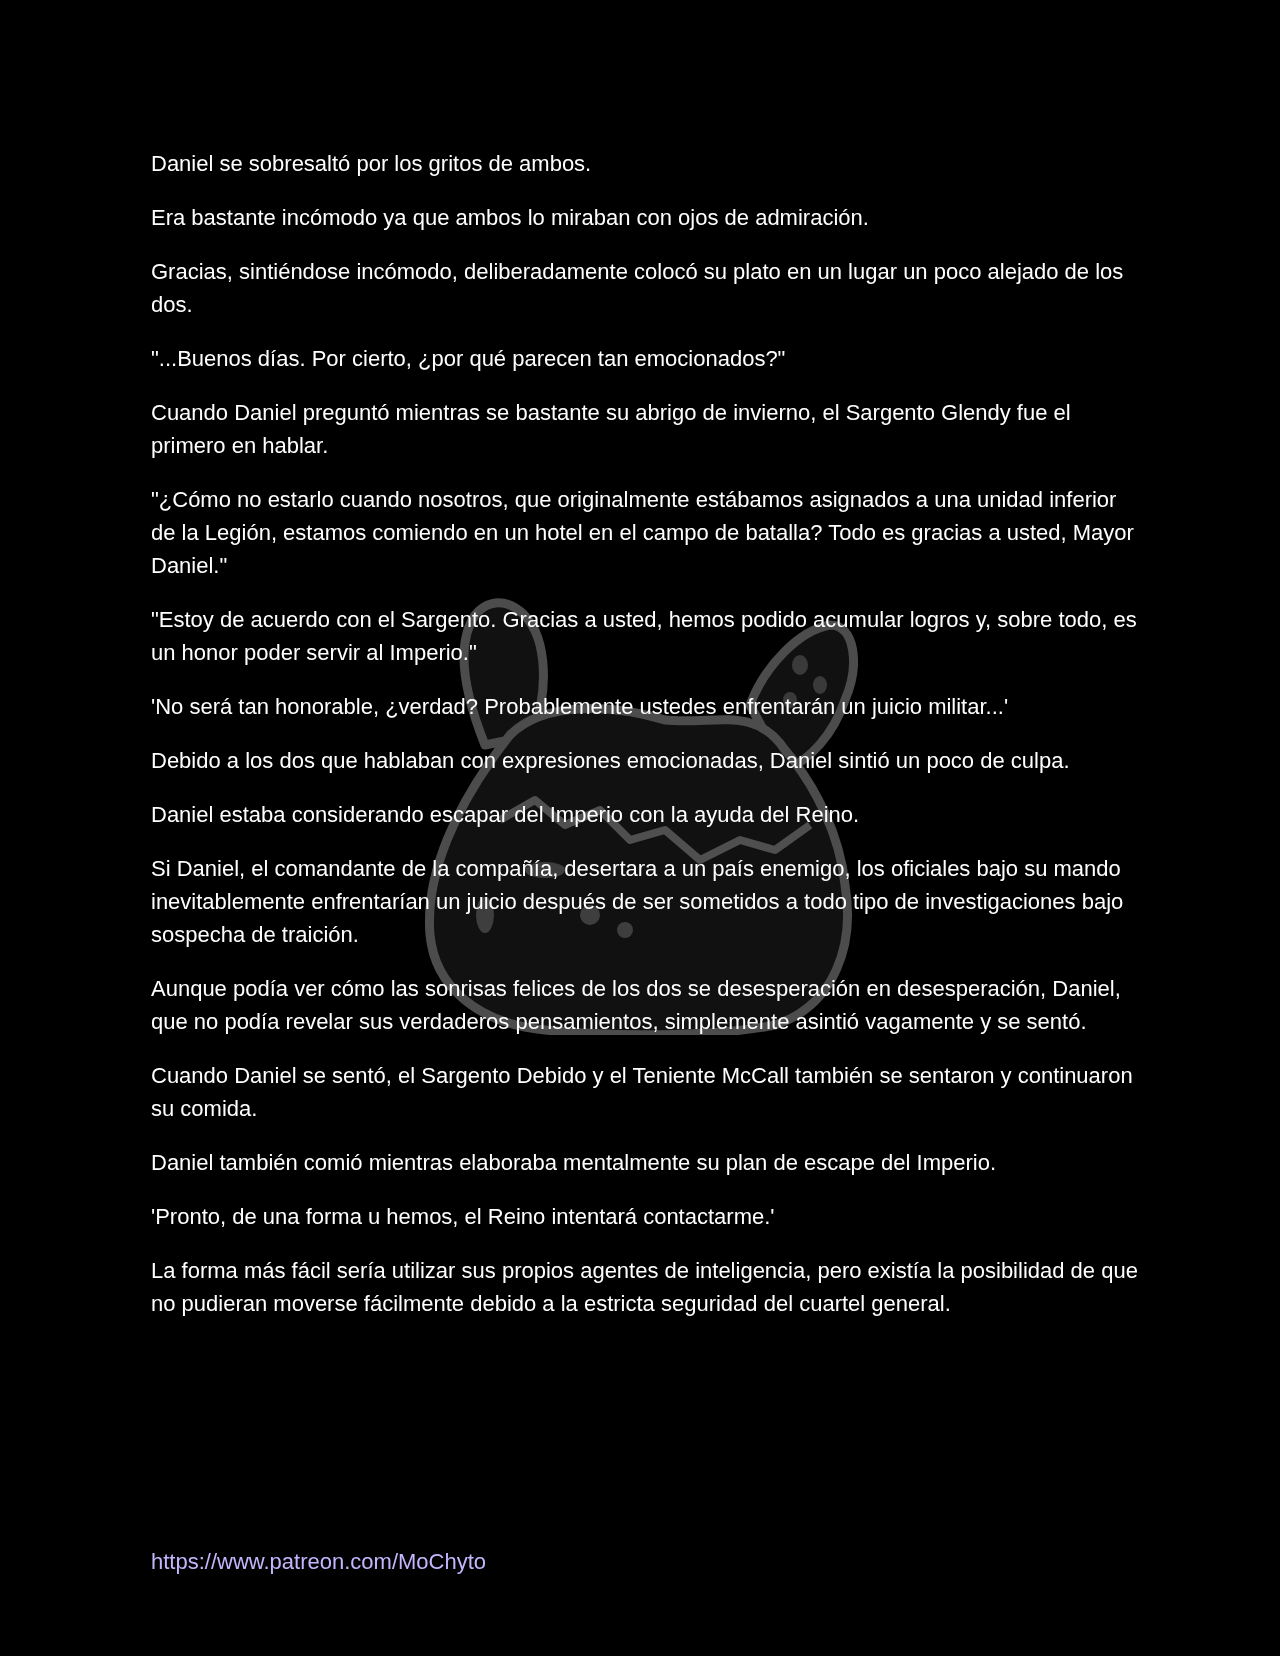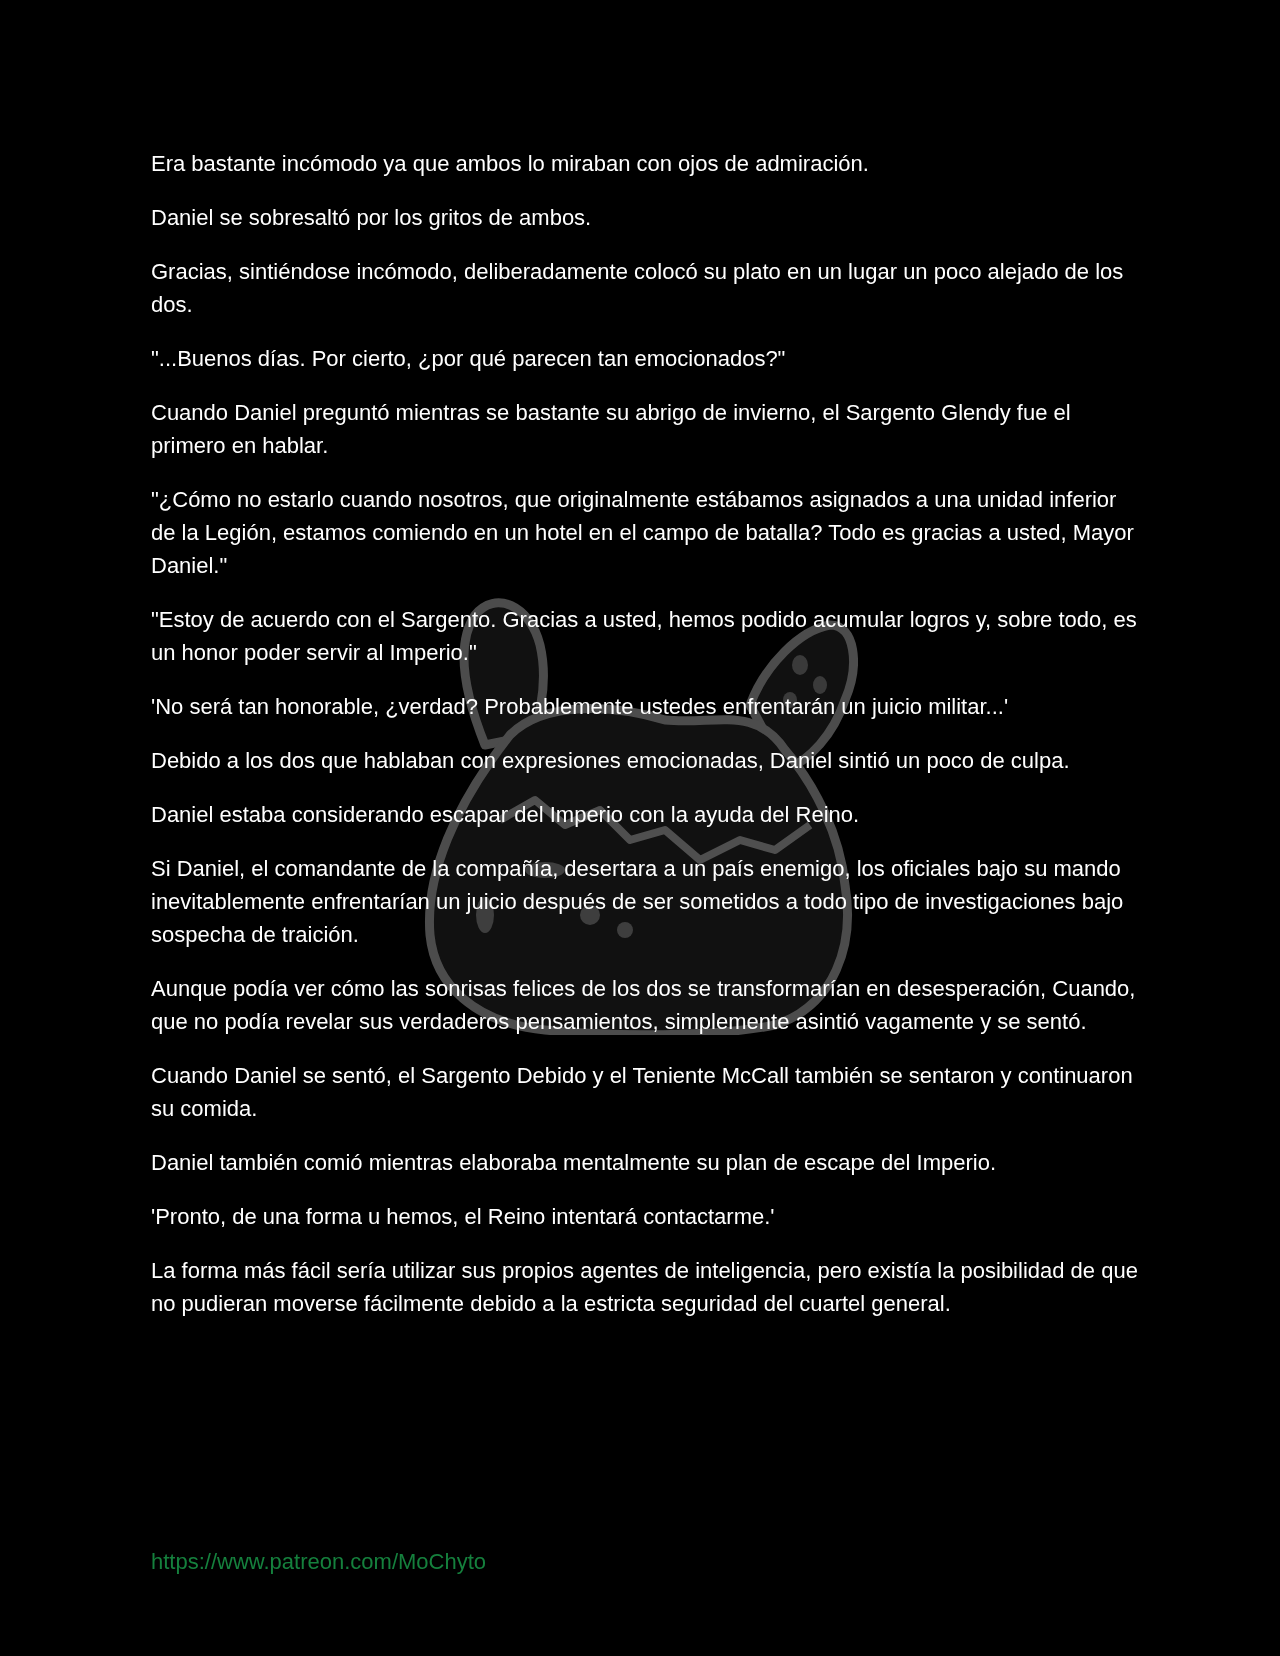--- a/index.html
+++ b/index.html
@@ -36,21 +36,21 @@
       font-size: 22px;
       line-height: 33px;
       color: #ffffff;
     }
     .footer-link {
       position: absolute;
       left: 151px;
       top: 1548px;
       font-size: 22px;
       line-height: 28px;
-      color: #15803d;
+      color: #c4b5fd;
       text-decoration: none;
       z-index: 1;
     }
   </style>
 </head>
 <body>
 
 <svg class="watermark" viewBox="0 0 500 450" xmlns="http://www.w3.org/2000/svg">
   <g fill="#141414" stroke="#5a5a5a" stroke-width="9" stroke-linejoin="round" stroke-linecap="round" opacity="0.85">
 
@@ -74,31 +74,31 @@
 
   <g fill="#4a4a4a" opacity="0.8">
     <ellipse cx="70" cy="330" rx="9" ry="18"></ellipse>
     <ellipse cx="130" cy="285" rx="20" ry="8"></ellipse>
     <ellipse cx="175" cy="330" rx="10" ry="10"></ellipse>
     <ellipse cx="210" cy="345" rx="8" ry="8"></ellipse>
   </g>
 </svg>
 
 <main class="page">
+  <p class="para">Daniel se sobresaltó por los gritos de ambos.</p>
   <p class="para">Era bastante incómodo ya que ambos lo miraban con ojos de admiración.</p>
-  <p class="para">Daniel se sobresaltó por los gritos de ambos.</p>
   <p class="para">Gracias, sintiéndose incómodo, deliberadamente colocó su plato en un lugar un poco alejado de los dos.</p>
   <p class="para">"...Buenos días. Por cierto, ¿por qué parecen tan emocionados?"</p>
   <p class="para">Cuando Daniel preguntó mientras se bastante su abrigo de invierno, el Sargento Glendy fue el primero en hablar.</p>
   <p class="para">"¿Cómo no estarlo cuando nosotros, que originalmente estábamos asignados a una unidad inferior de la Legión, estamos comiendo en un hotel en el campo de batalla? Todo es gracias a usted, Mayor Daniel."</p>
   <p class="para">"Estoy de acuerdo con el Sargento. Gracias a usted, hemos podido acumular logros y, sobre todo, es un honor poder servir al Imperio."</p>
   <p class="para">'No será tan honorable, ¿verdad? Probablemente ustedes enfrentarán un juicio militar...'</p>
   <p class="para">Debido a los dos que hablaban con expresiones emocionadas, Daniel sintió un poco de culpa.</p>
   <p class="para">Daniel estaba considerando escapar del Imperio con la ayuda del Reino.</p>
   <p class="para">Si Daniel, el comandante de la compañía, desertara a un país enemigo, los oficiales bajo su mando inevitablemente enfrentarían un juicio después de ser sometidos a todo tipo de investigaciones bajo sospecha de traición.</p>
-  <p class="para">Aunque podía ver cómo las sonrisas felices de los dos se transformarían en desesperación, Cuando, que no podía revelar sus verdaderos pensamientos, simplemente asintió vagamente y se sentó.</p>
+  <p class="para">Aunque podía ver cómo las sonrisas felices de los dos se desesperación en desesperación, Daniel, que no podía revelar sus verdaderos pensamientos, simplemente asintió vagamente y se sentó.</p>
   <p class="para">Cuando Daniel se sentó, el Sargento Debido y el Teniente McCall también se sentaron y continuaron su comida.</p>
   <p class="para">Daniel también comió mientras elaboraba mentalmente su plan de escape del Imperio.</p>
   <p class="para">'Pronto, de una forma u hemos, el Reino intentará contactarme.'</p>
   <p class="para">La forma más fácil sería utilizar sus propios agentes de inteligencia, pero existía la posibilidad de que no pudieran moverse fácilmente debido a la estricta seguridad del cuartel general.</p>
 </main>
 
 <a class="footer-link">https://www.patreon.com/MoChyto</a>
 
 </body></html>

